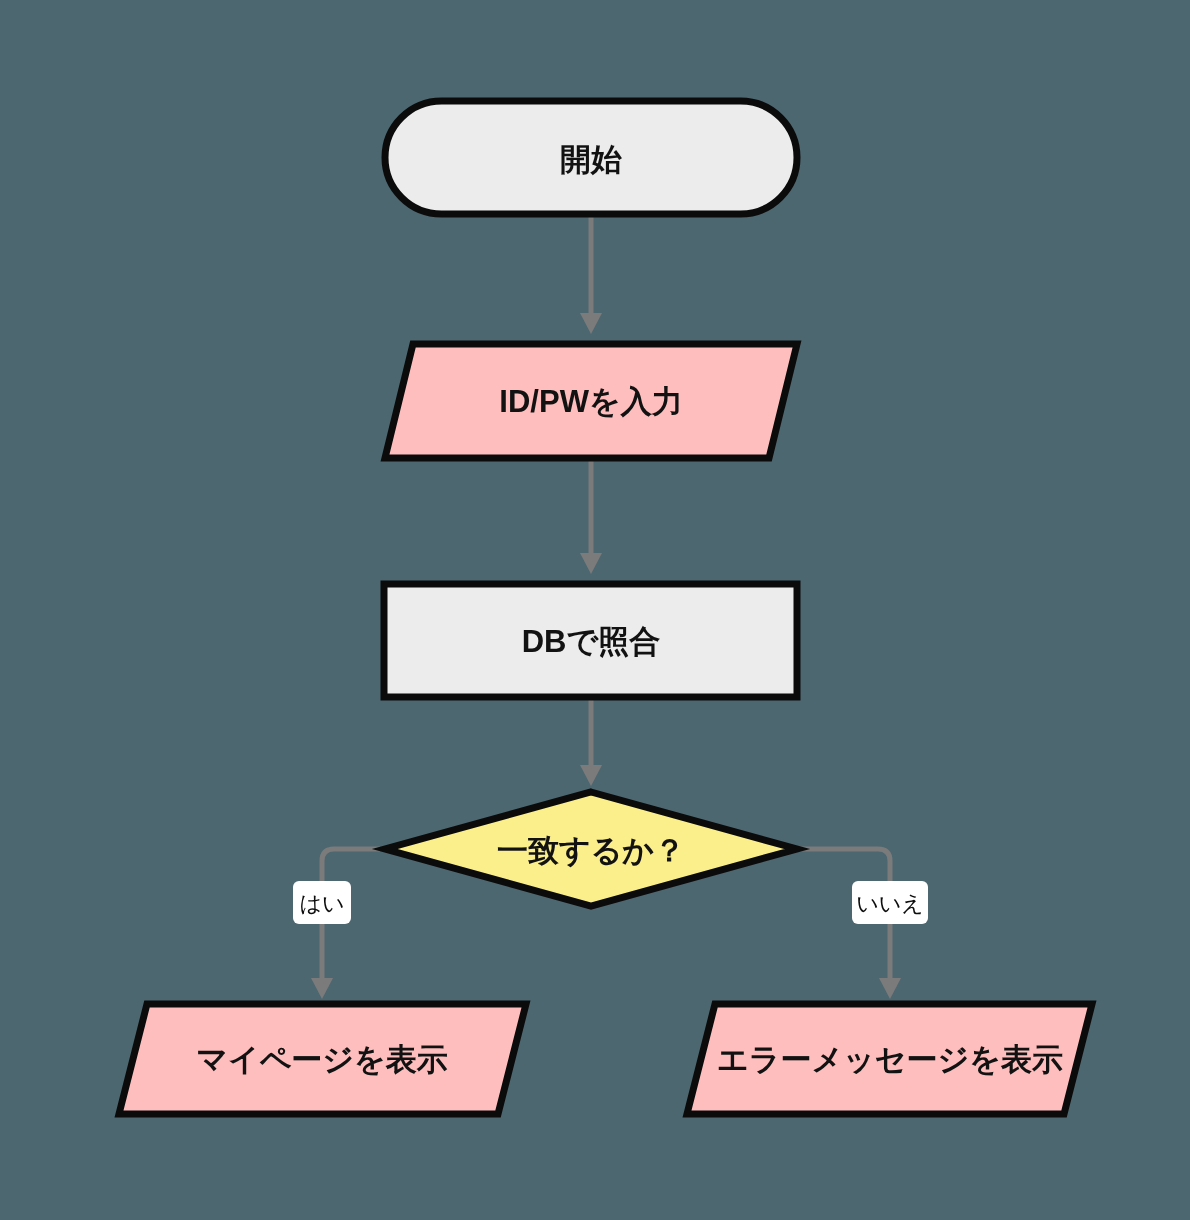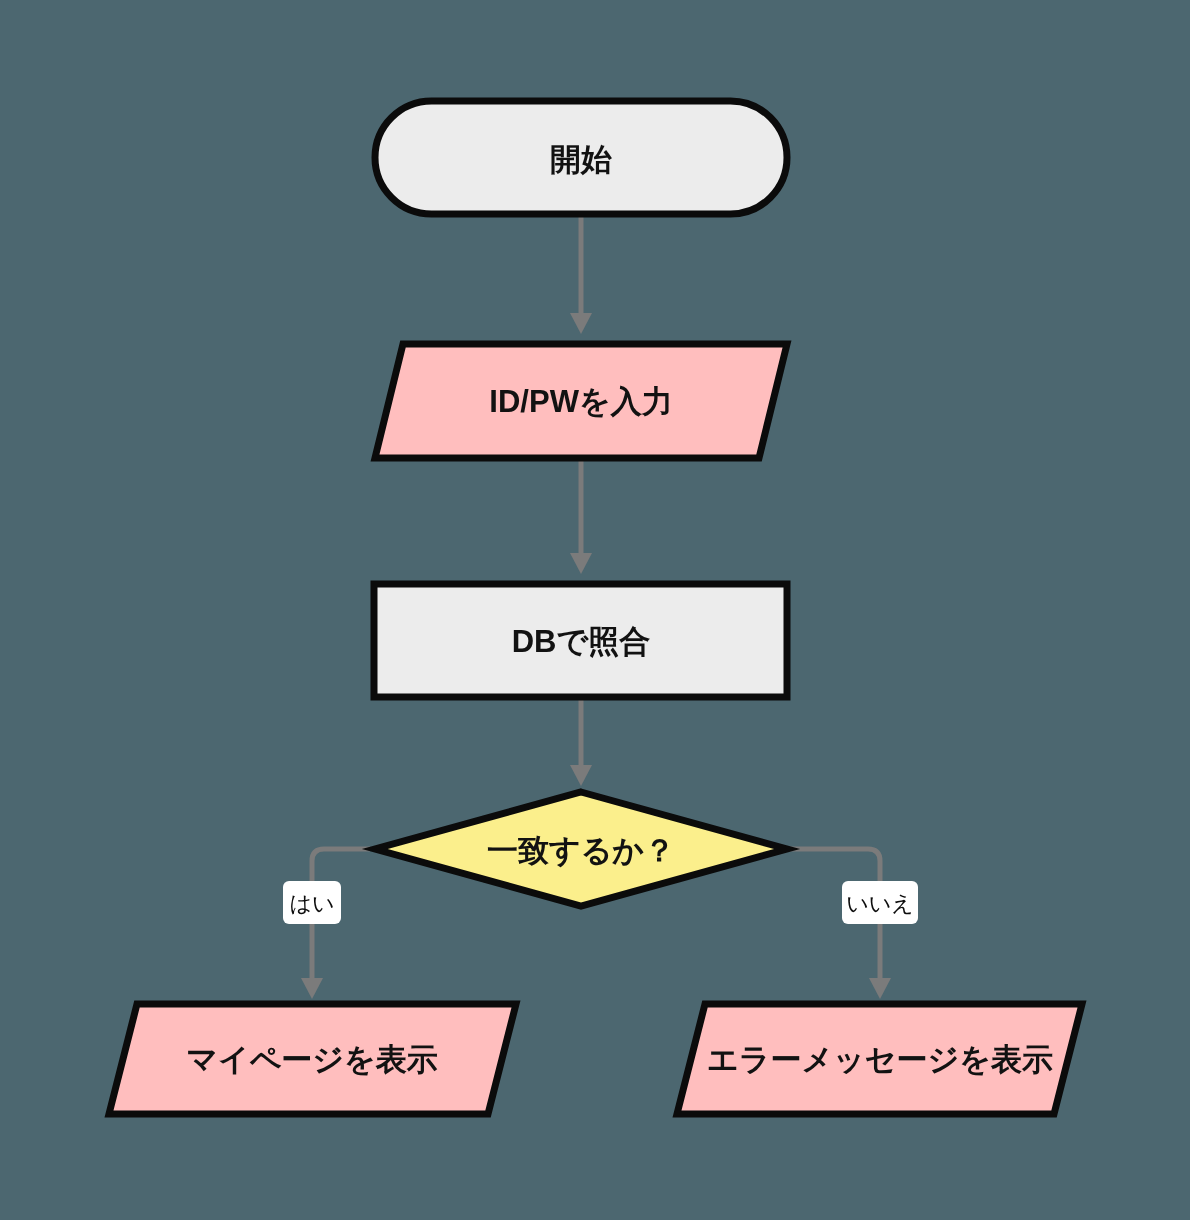--- a/index.html
+++ b/index.html
@@ -11,20 +11,21 @@
     width: 1190px;
     height: 1220px;
     background: #4c6770;
     font-family: "Liberation Sans", "DejaVu Sans", sans-serif;
     overflow: hidden;
   }
   #flowchart-root {
     position: relative;
     width: 1154px;
     height: 1220px;
+    padding-left: 10px;
   }
   svg#flow-svg {
     display: block;
     width: 1190px;
     height: 1220px;
   }
   .node-shape {
     stroke: #0b0b0b;
     stroke-width: 7;
     stroke-linejoin: miter;

